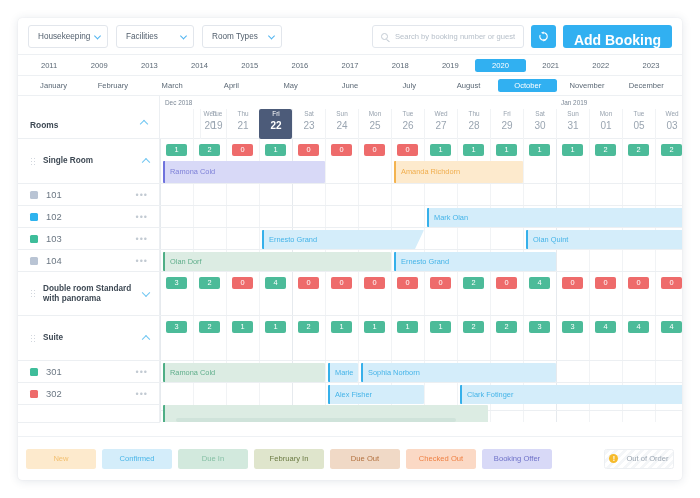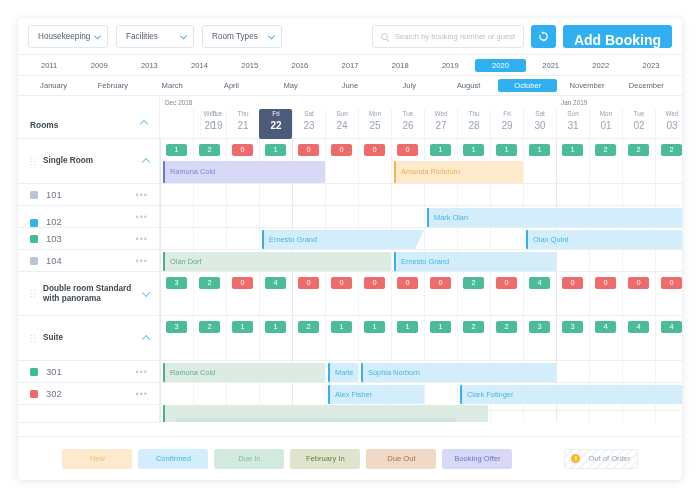--- a/index.html
+++ b/index.html
@@ -346,21 +346,21 @@
       <div class="lrow" style="top: 43px; height: 45px;">
             <span class="grip"></span>
             <span class="gname" style="max-width: 96px;">Single Room</span>
             <span class="rcar"></span>
           </div>
           <div class="lrow" style="top: 88px; height: 22px;">
             <span class="swatch" style="background: rgb(185, 196, 212);"></span>
             <span class="rname">101</span>
             <span class="dots">•••</span>
           </div>
-          <div class="lrow" style="top: 110px; height: 22px; align-items: flex-end;">
+          <div class="lrow" style="top: 110px; height: 22px;">
             <span class="swatch" style="background: rgb(46, 179, 238);"></span>
             <span class="rname">102</span>
             <span class="dots">•••</span>
           </div>
           <div class="lrow" style="top: 132px; height: 22px;">
             <span class="swatch" style="background: rgb(62, 189, 154);"></span>
             <span class="rname">103</span>
             <span class="dots">•••</span>
           </div>
           <div class="lrow" style="top: 154px; height: 22px;">
@@ -446,21 +446,21 @@
               <div class="dcell" style="left: 396px;">
                 <div class="dw">Sun</div>
                 <div class="dn">31</div>
               </div>
               <div class="dcell" style="left: 429px;">
                 <div class="dw">Mon</div>
                 <div class="dn">01</div>
               </div>
               <div class="dcell" style="left: 462px;">
                 <div class="dw">Tue</div>
-                <div class="dn">02</div>
+                <div class="dn">05</div>
               </div>
               <div class="dcell" style="left: 495px;">
                 <div class="dw">Wed</div>
                 <div class="dn">03</div>
               </div>
             </div>
         <div class="vline strong" style="left: 0px;"></div>
             <div class="vline" style="left: 33px;"></div>
             <div class="vline" style="left: 66px;"></div>
             <div class="vline" style="left: 99px;"></div>
@@ -572,20 +572,23 @@
         </div>
         <div class="lg g-duein">
           <span>Due In</span>
         </div>
         <div class="lg g-in">
           <span>February In</span>
         </div>
         <div class="lg g-duout">
           <span>Due Out</span>
         </div>
+        <div class="lg g-out">
+          <span>Checked Out</span>
+        </div>
         <div class="lg g-offer">
           <span>Booking Offer</span>
         </div>
         <div class="lg g-oo">
           <span class="warn">!</span>
           <span>Out of Order</span>
         </div>
       </div>
 
   </div>

